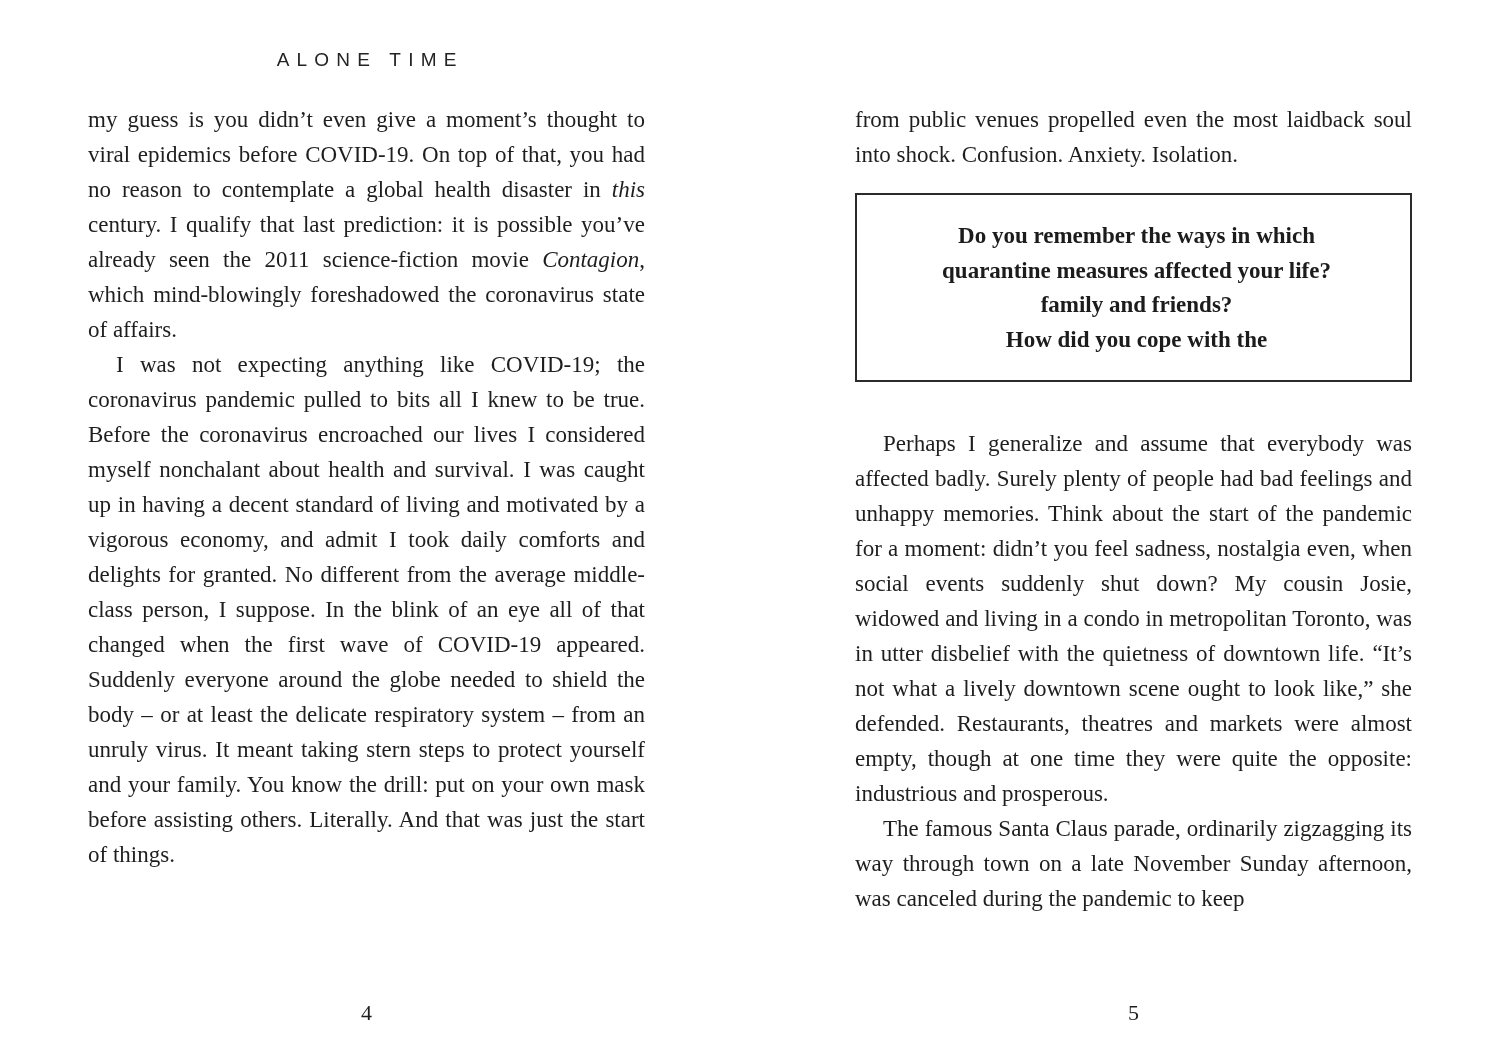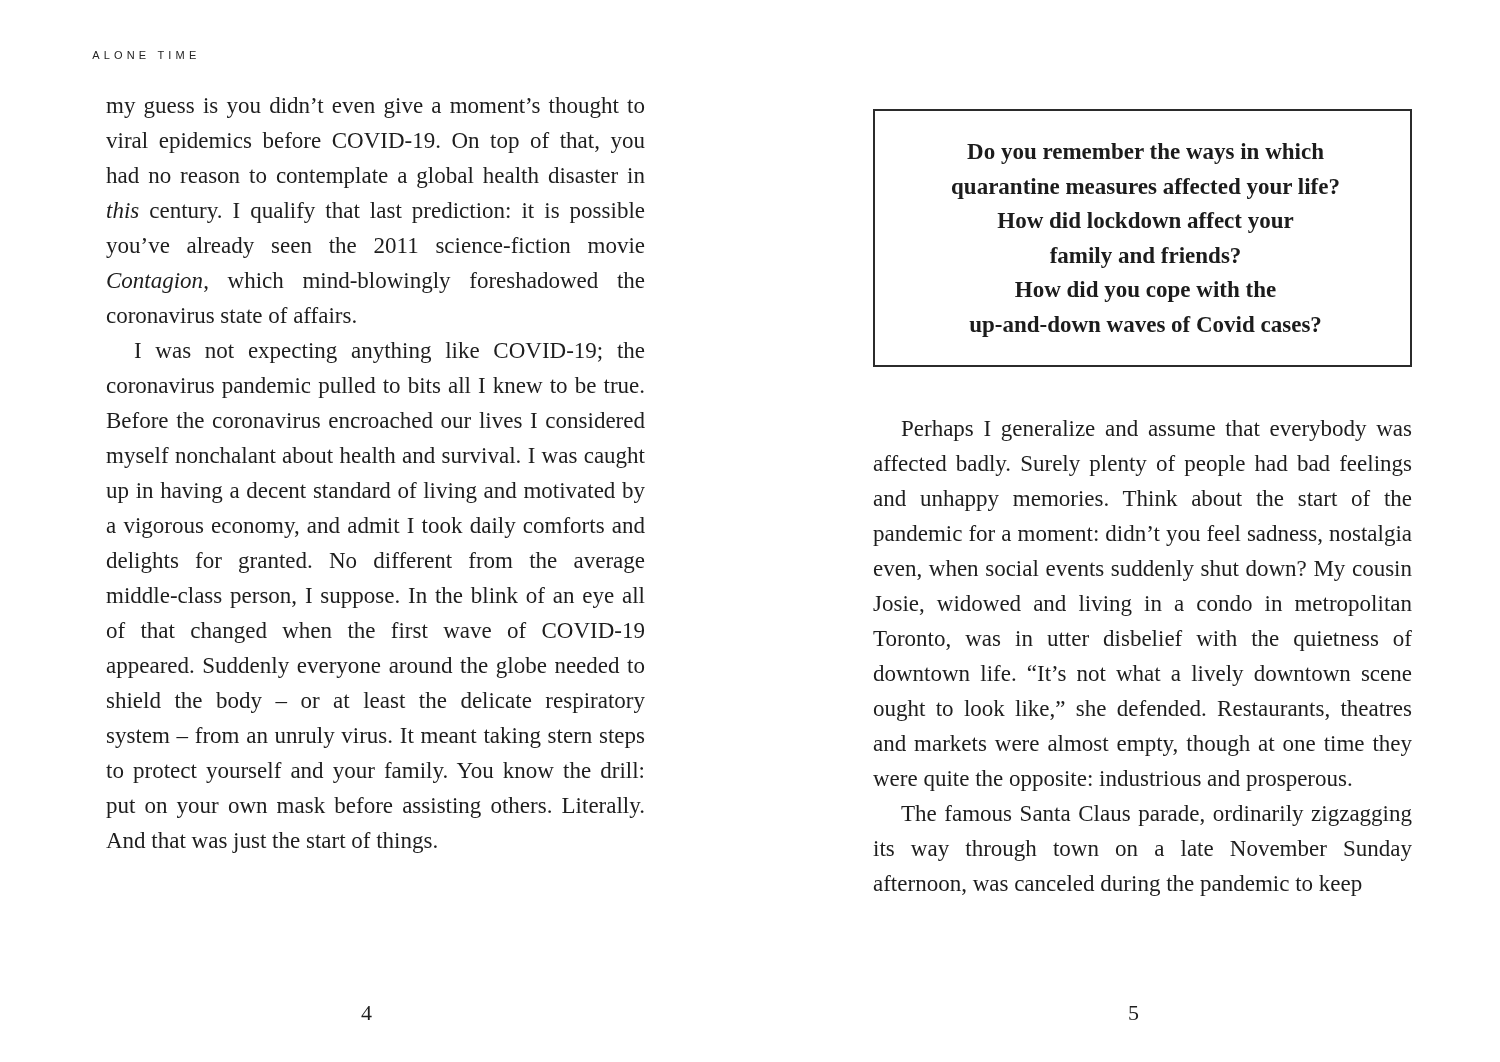--- a/index.html
+++ b/index.html
@@ -22,35 +22,34 @@
     height: 1062px;
   }
   .page.left  { left: 88px; }
   .page.right { left: 855px; }
 
   .running-head {
     position: absolute;
     top: 49px;
     left: 0;
     right: 0;
-    text-align: left;
+    text-align: center;
     font-family: "Liberation Sans", sans-serif;
-    font-size: 11px;
+    font-size: 19px;
     font-weight: 500;
     letter-spacing: 0.38em;
     text-indent: 0.38em; 
     color: #232323;
   }
 
   .body-text {
     position: absolute;
-    top: 88px;
+    top: 102px;
     left: 0;
     right: 0;
-    margin-left: 18px;
   }
   .para {
     margin: 0;
     font-size: 23px;
     line-height: 35px;
     text-align: justify;
     hyphens: none;
   }
   .para.indent { text-indent: 28px; }
   .para i { font-style: italic; }
@@ -86,27 +85,26 @@
     <header class="running-head">ALONE TIME</header>
     <div class="body-text">
       <p class="para">my guess is you didn’t even give a moment’s thought to viral epidemics before COVID-19. On top of that, you had no reason to contemplate a global health disaster in <i>this</i> century. I qualify that last prediction: it is possible you’ve already seen the 2011 science-fiction movie <i>Contagion</i>, which mind-blowingly foreshadowed the coronavirus state of affairs.</p>
       <p class="para indent">I was not expecting anything like COVID-19; the coronavirus pandemic pulled to bits all I knew to be true. Before the coronavirus encroached our lives I considered myself nonchalant about health and survival. I was caught up in having a decent standard of living and motivated by a vigorous economy, and admit I took daily comforts and delights for granted. No different from the average middle-class person, I suppose. In the blink of an eye all of that changed when the first wave of COVID-19 appeared. Suddenly everyone around the globe needed to shield the body – or at least the delicate respiratory system – from an unruly virus. It meant taking stern steps to protect yourself and your family. You know the drill: put on your own mask before assisting others. Literally. And that was just the start of things.</p>
     </div>
     <div class="folio">4</div>
   </section>
 
   <section class="page right">
     <div class="body-text">
+      <p class="para">from public venues propelled even the most laidback soul into shock. Confusion. Anxiety. Isolation.</p>
       <div class="quote-box">
         <span class="quote-line">Do you remember the ways in which</span>
         <span class="quote-line">quarantine measures affected your life?</span>
-        <span class="quote-line">How did lockdown affect your</span>
         <span class="quote-line">family and friends?</span>
         <span class="quote-line">How did you cope with the</span>
-        <span class="quote-line">up-and-down waves of Covid cases?</span>
       </div>
       <p class="para indent">Perhaps I generalize and assume that everybody was affected badly. Surely plenty of people had bad feelings and unhappy memories. Think about the start of the pandemic for a moment: didn’t you feel sadness, nostalgia even, when social events suddenly shut down? My cousin Josie, widowed and living in a condo in metropolitan Toronto, was in utter disbelief with the quietness of downtown life. “It’s not what a lively downtown scene ought to look like,” she defended. Restaurants, theatres and markets were almost empty, though at one time they were quite the opposite: industrious and prosperous.</p>
       <p class="para indent">The famous Santa Claus parade, ordinarily zigzagging its way through town on a late November Sunday afternoon, was canceled during the pandemic to keep</p>
     </div>
     <div class="folio">5</div>
   </section>
 
 </div>
 
 </body></html>

